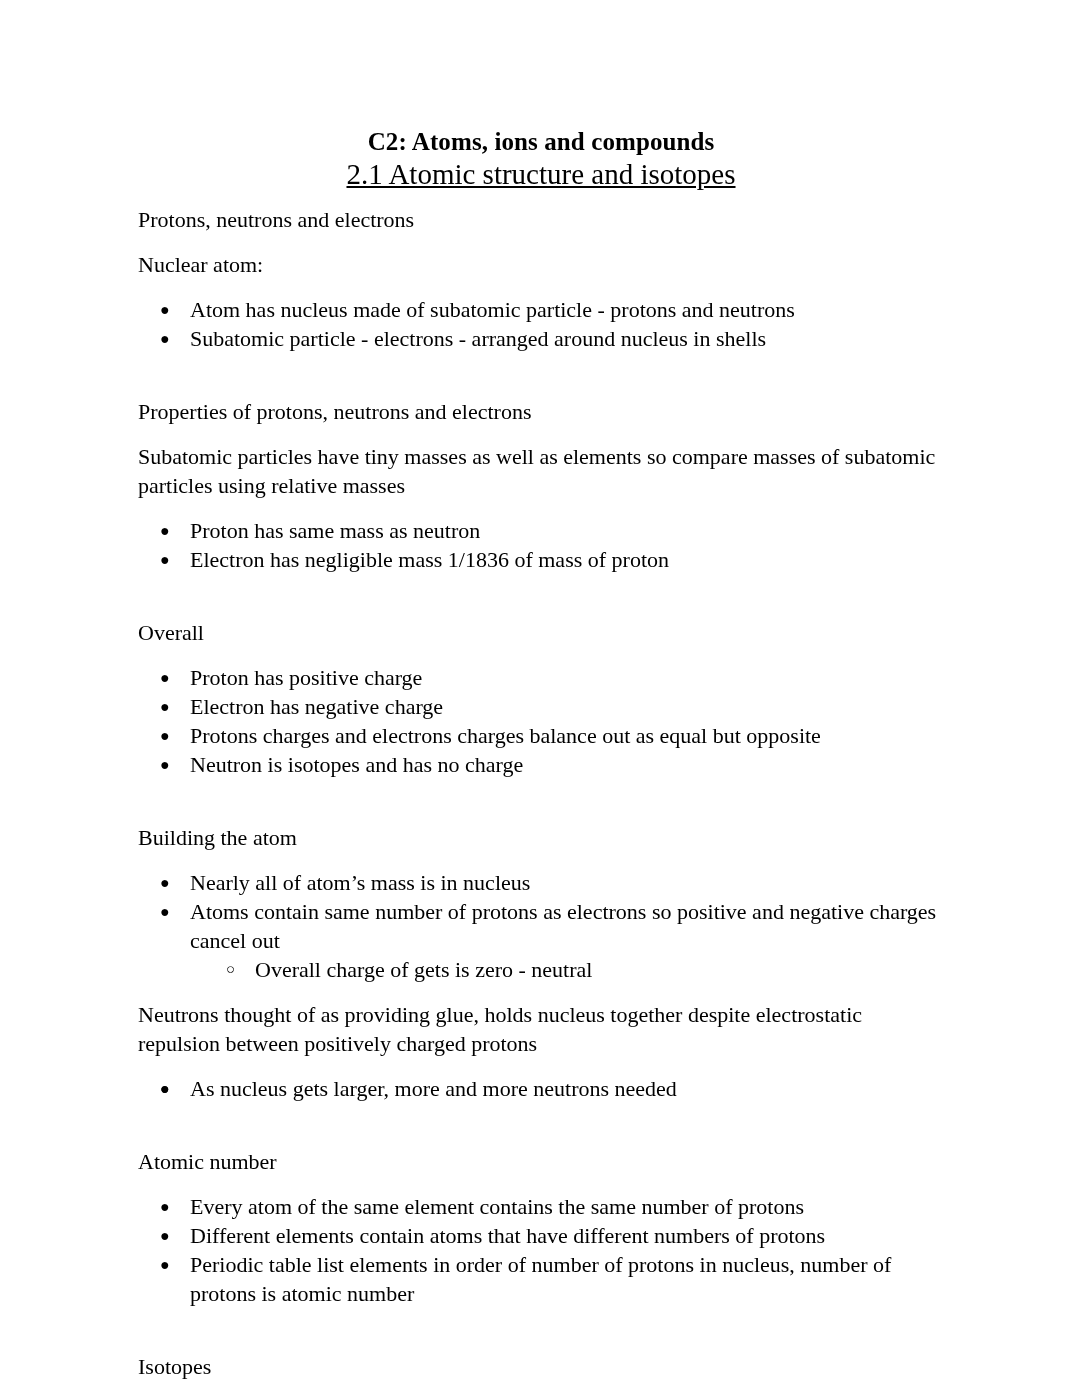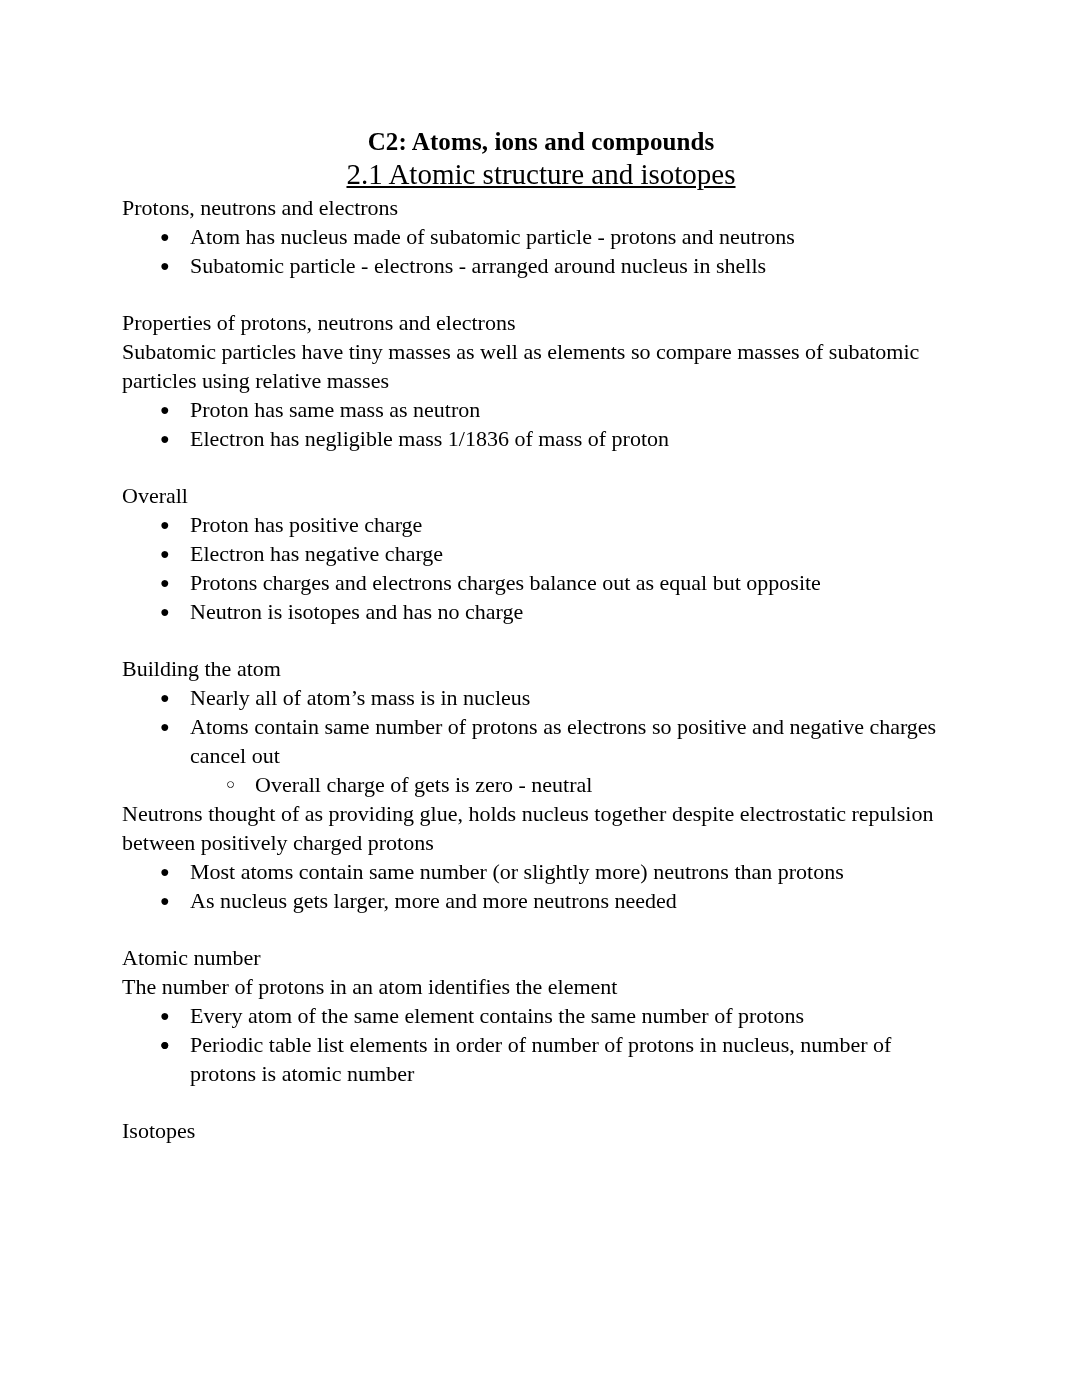--- a/index.html
+++ b/index.html
@@ -36,21 +36,21 @@
     line-height: 30px;
     margin: 0 0 4px 0;
   }
   .doc-subtitle .ul {
     text-decoration: underline;
     text-underline-offset: 2px;
   }
   p.body-line {
     font-size: 22px;
     line-height: 29px;
-    margin: 0;
+    margin: 16px;
     padding: 0;
     max-width: 822px;
   }
   ul.bullets {
     list-style: none;
     margin: 0;
     padding: 0;
   }
   ul.bullets > li {
     position: relative;
@@ -83,20 +83,21 @@
 </style>
 </head>
 <body>
 
 <div class="page">
 
   <h1 class="doc-title">C2: Atoms, ions and compounds</h1>
   <div class="doc-subtitle"><span class="ul">2.1 Atomic structure and isotopes</span></div>
 
   <p class="body-line">Protons, neutrons and electrons</p>
+  <p class="body-line">Nuclear atom:</p>
   <ul class="bullets">
     <li><span class="marker">●</span><span>Atom has nucleus made of subatomic particle - protons and neutrons</span></li>
     <li><span class="marker">●</span><span>Subatomic particle - electrons - arranged around nucleus in shells</span></li>
   </ul>
 
   <div class="gap"></div>
 
   <p class="body-line">Properties of protons, neutrons and electrons</p>
   <p class="body-line"><span>Subatomic particles have tiny masses as well as elements so compare masses of subatomic particles using </span><b>relative masses</b></p>
   <ul class="bullets">
@@ -119,31 +120,30 @@
   <p class="body-line">Building the atom</p>
   <ul class="bullets">
     <li><span class="marker">●</span><span>Nearly all of atom’s mass is in nucleus</span></li>
     <li><span class="marker">●</span><span>Atoms contain same number of protons as electrons so positive and negative charges cancel out</span></li>
   </ul>
   <ul class="bullets sub">
     <li><span class="marker">○</span><span>Overall charge of gets is zero - neutral</span></li>
   </ul>
   <p class="body-line">Neutrons thought of as providing glue, holds nucleus together despite electrostatic repulsion between positively charged protons</p>
   <ul class="bullets">
-    <li><span class="marker">●</span><span>Most atoms contain same number (or slightly more) neutrons than protons</span></li>
+    <li><span class="marker">●</span></li>
     <li><span class="marker">●</span><span>As nucleus gets larger, more and more neutrons needed</span></li>
   </ul>
 
   <div class="gap"></div>
 
   <p class="body-line">Atomic number</p>
-  <p class="body-line">The number of protons in an atom identifies the element</p>
   <ul class="bullets">
     <li><span class="marker">●</span><span>Every atom of the same element contains the same number of protons</span></li>
-    <li><span class="marker">●</span></li>
+    <li><span class="marker">●</span><span>Different elements contain atoms that have different numbers of protons</span></li>
     <li><span class="marker">●</span><span>Periodic table list elements in order of number of protons in nucleus, number of protons is </span><b>atomic number</b></li>
   </ul>
 
   <div class="gap"></div>
 
   <p class="body-line">Isotopes</p>
 
 </div>
 
 </body></html>

